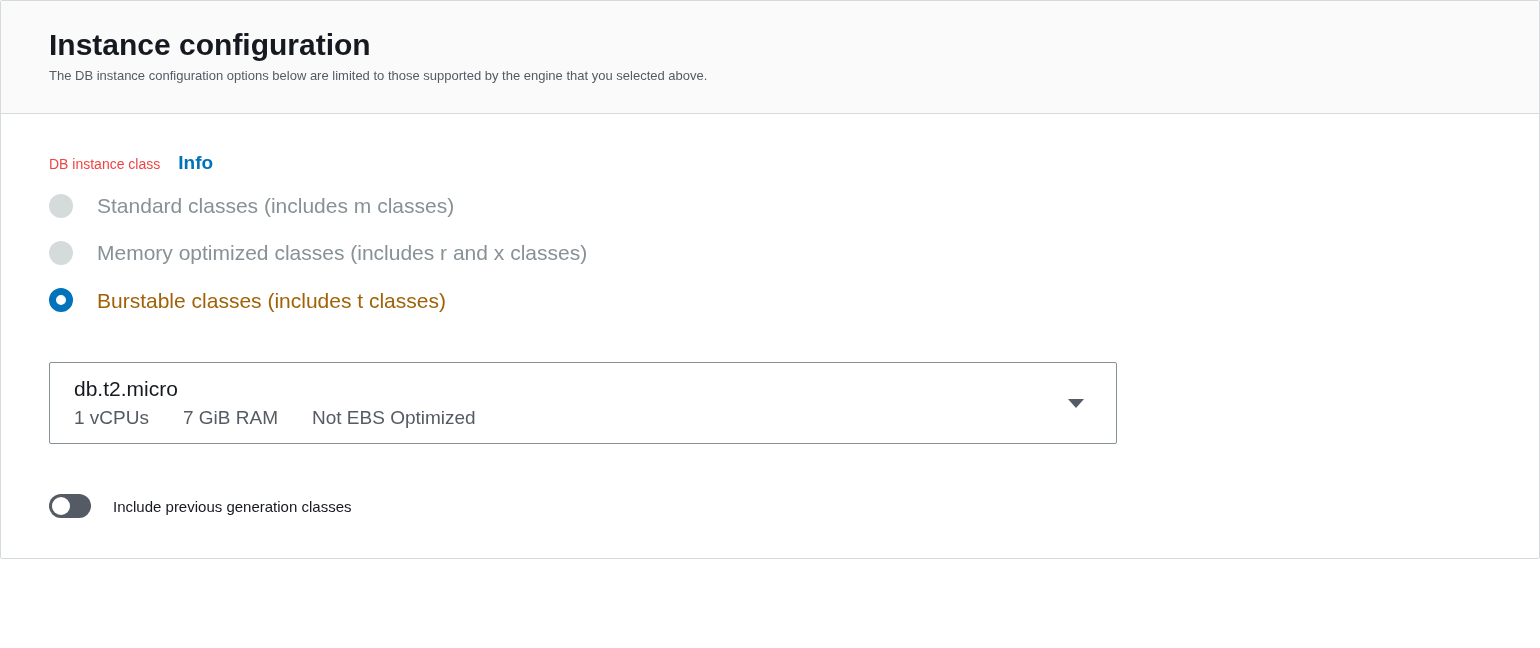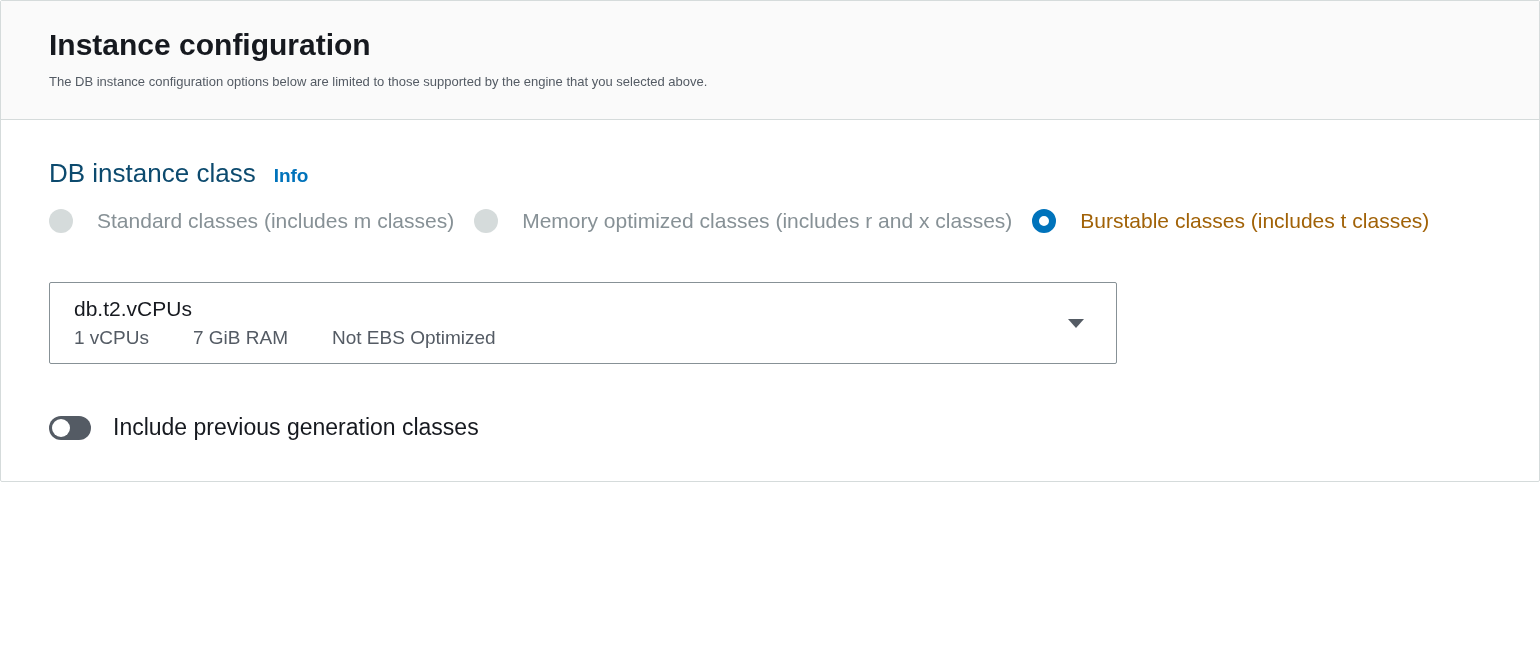--- a/index.html
+++ b/index.html
@@ -23,50 +23,50 @@
     .panel-header {
       background: #fafafa;
       padding: 26px 48px 28px 48px;
       border-bottom: 1px solid #d5dbdb;
     }
     .panel-title {
       font-size: 30px;
       font-weight: 700;
       color: #16191f;
       line-height: 1.2;
-      margin-bottom: 10px;
+      margin-bottom: 4px;
     }
     .panel-description {
       font-size: 13px;
       color: #545b64;
       line-height: 1.4;
     }
     .panel-body {
       padding: 38px 48px 40px 48px;
     }
     .field-label-row {
       display: flex;
       align-items: baseline;
       gap: 18px;
       margin-bottom: 18px;
     }
     .field-label {
-      font-size: 26px;
+      font-size: 14px;
       font-weight: 400;
-      color: #0c4a6e;
+      color: #ef4444;
     }
     .info-link {
       font-size: 19px;
       font-weight: 700;
       color: #0073bb;
       cursor: pointer;
     }
     .radio-group {
       display: flex;
-      flex-direction: row;
+      flex-direction: column;
       gap: 20px;
       margin-bottom: 48px;
     }
     .radio-item {
       display: flex;
       align-items: center;
       gap: 24px;
     }
     .radio-circle {
       width: 24px;
@@ -108,21 +108,21 @@
       display: flex;
       flex-direction: column;
       gap: 6px;
     }
     .select-value {
       font-size: 21px;
       color: #16191f;
     }
     .select-meta {
       display: flex;
-      gap: 44px;
+      gap: 34px;
       font-size: 19px;
       color: #545b64;
     }
     .caret-down {
       width: 0;
       height: 0;
       border-left: 8px solid transparent;
       border-right: 8px solid transparent;
       border-top: 9px solid #545b64;
       margin-right: 8px;
@@ -144,21 +144,21 @@
     .toggle-knob {
       position: absolute;
       left: 3px;
       top: 3px;
       width: 18px;
       height: 18px;
       border-radius: 50%;
       background: #ffffff;
     }
     .toggle-label {
-      font-size: 23px;
+      font-size: 15px;
       color: #16191f;
     }
   </style>
 </head>
 <body>
 
 <div class="panel">
   <div class="panel-header">
     <h2 class="panel-title">Instance configuration</h2>
     <p class="panel-description">The DB instance configuration options below are limited to those supported by the engine that you selected above.</p>
@@ -179,21 +179,21 @@
         <span class="radio-label disabled">Memory optimized classes (includes r and x classes)</span>
       </div>
       <div class="radio-item">
         <span class="radio-circle selected"></span>
         <span class="radio-label enabled">Burstable classes (includes t classes)</span>
       </div>
     </div>
 
     <div class="select-box">
       <div class="select-content">
-        <span class="select-value">db.t2.vCPUs</span>
+        <span class="select-value">db.t2.micro</span>
         <div class="select-meta">
           <span>1 vCPUs</span>
           <span>7 GiB RAM</span>
           <span>Not EBS Optimized</span>
         </div>
       </div>
       <span class="caret-down"></span>
     </div>
 
     <div class="toggle-row">

